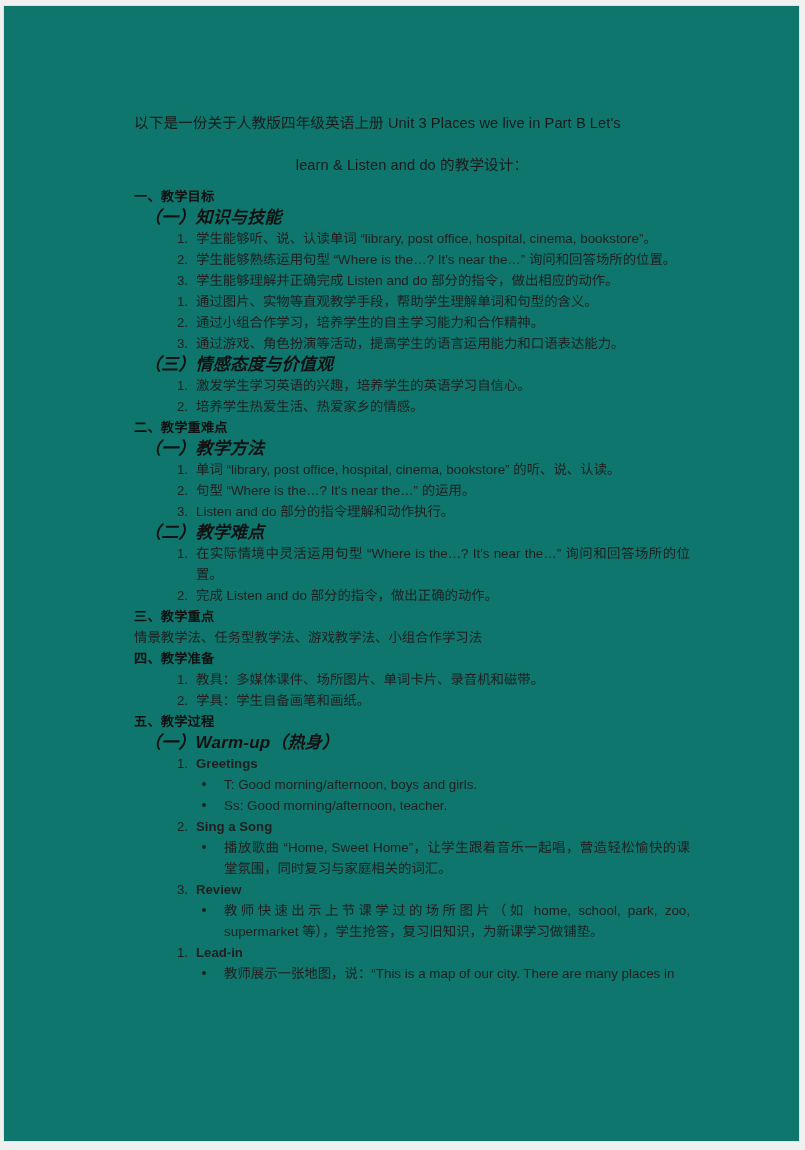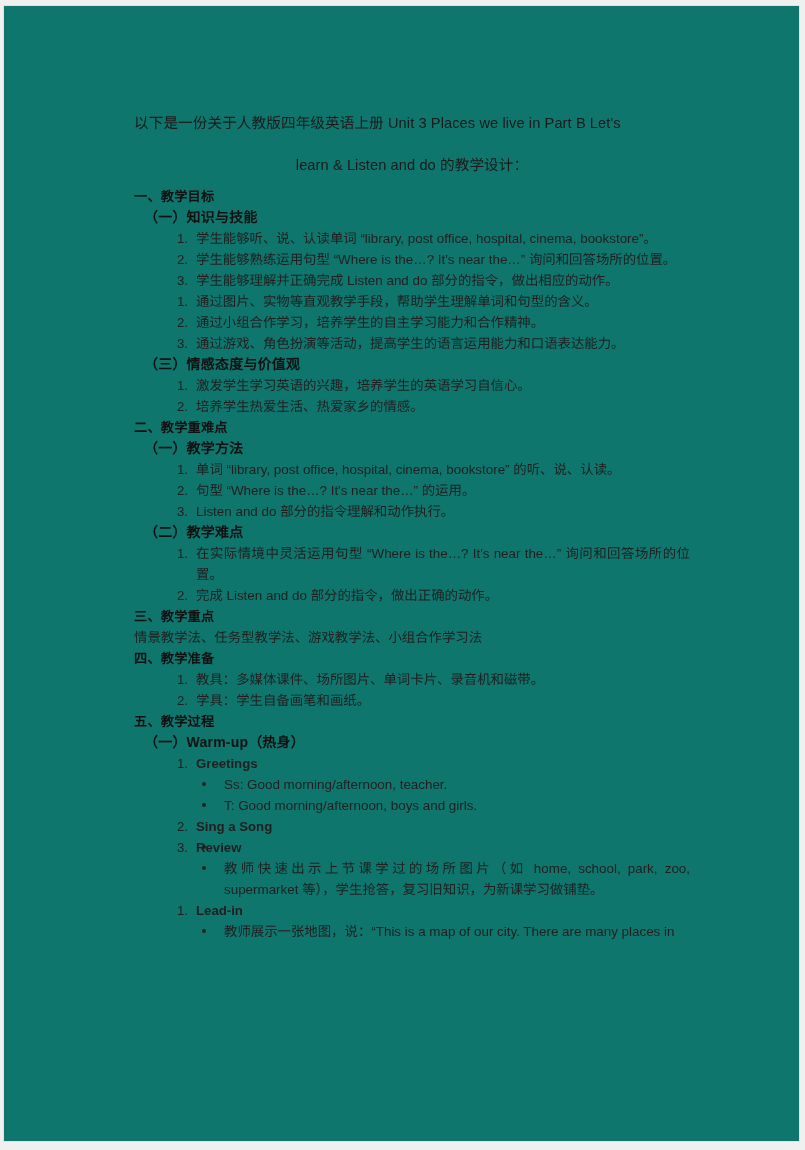--- a/index.html
+++ b/index.html
@@ -53,26 +53,27 @@
   
   .h-major {
     font-size: 13.2px;
     font-weight: bold;
     color: #111;
     line-height: 21px;
     margin-left: 0px;
     letter-spacing: 0.2px;
   }
   .h-minor {
-    font-size: 14px;
+    font-size: 17px;
     font-weight: bold;
     color: #111;
     line-height: 21px;
     margin-left: 10px;
     letter-spacing: 0.2px;
+    font-style: italic;
   }
   .plain-line {
     font-size: 13.4px;
     color: #1f1f1f;
     line-height: 21px;
     margin-left: 0px;
     font-family: Liberation Serif, serif;
   }
 
   
@@ -177,26 +178,26 @@
         <div class="h-major">四、教学准备</div>
         <ol class="num-list">
           <li><span class="marker">1.</span><span class="li-text">教具：多媒体课件、场所图片、单词卡片、录音机和磁带。</span></li>
           <li><span class="marker">2.</span><span class="li-text">学具：学生自备画笔和画纸。</span></li>
         </ol>
         <div class="h-major">五、教学过程</div>
         <div class="h-minor">（一）Warm-up（热身）</div>
         <ol class="num-list">
           <li class="bold-item"><span class="marker">1.</span><span class="li-text">Greetings</span></li>
           <ul class="bul-list">
+            <li><span class="dot"></span><span class="li-text">T: Good morning/afternoon, boys and girls.</span></li>
             <li><span class="dot"></span><span class="li-text">Ss: Good morning/afternoon, teacher.</span></li>
-            <li><span class="dot"></span><span class="li-text">T: Good morning/afternoon, boys and girls.</span></li>
           </ul>
           <li class="bold-item"><span class="marker">2.</span><span class="li-text">Sing a Song</span></li>
           <ul class="bul-list">
-            <li><span class="dot"></span></li>
+            <li><span class="dot"></span><span class="li-text">播放歌曲 “Home, Sweet Home”，让学生跟着音乐一起唱，营造轻松愉快的课堂氛围，同时复习与家庭相关的词汇。</span></li>
           </ul>
           <li class="bold-item"><span class="marker">3.</span><span class="li-text">Review</span></li>
           <ul class="bul-list">
             <li><span class="dot"></span><span class="li-text">教师快速出示上节课学过的场所图片（如 home, school, park, zoo, supermarket 等），学生抢答，复习旧知识，为新课学习做铺垫。</span></li>
           </ul>
         </ol>
         <ol class="num-list">
           <li class="bold-item"><span class="marker">1.</span><span class="li-text">Lead-in</span></li>
           <ul class="bul-list">
             <li><span class="dot"></span><span class="li-text">教师展示一张地图，说：“This is a map of our city. There are many places in</span></li>

